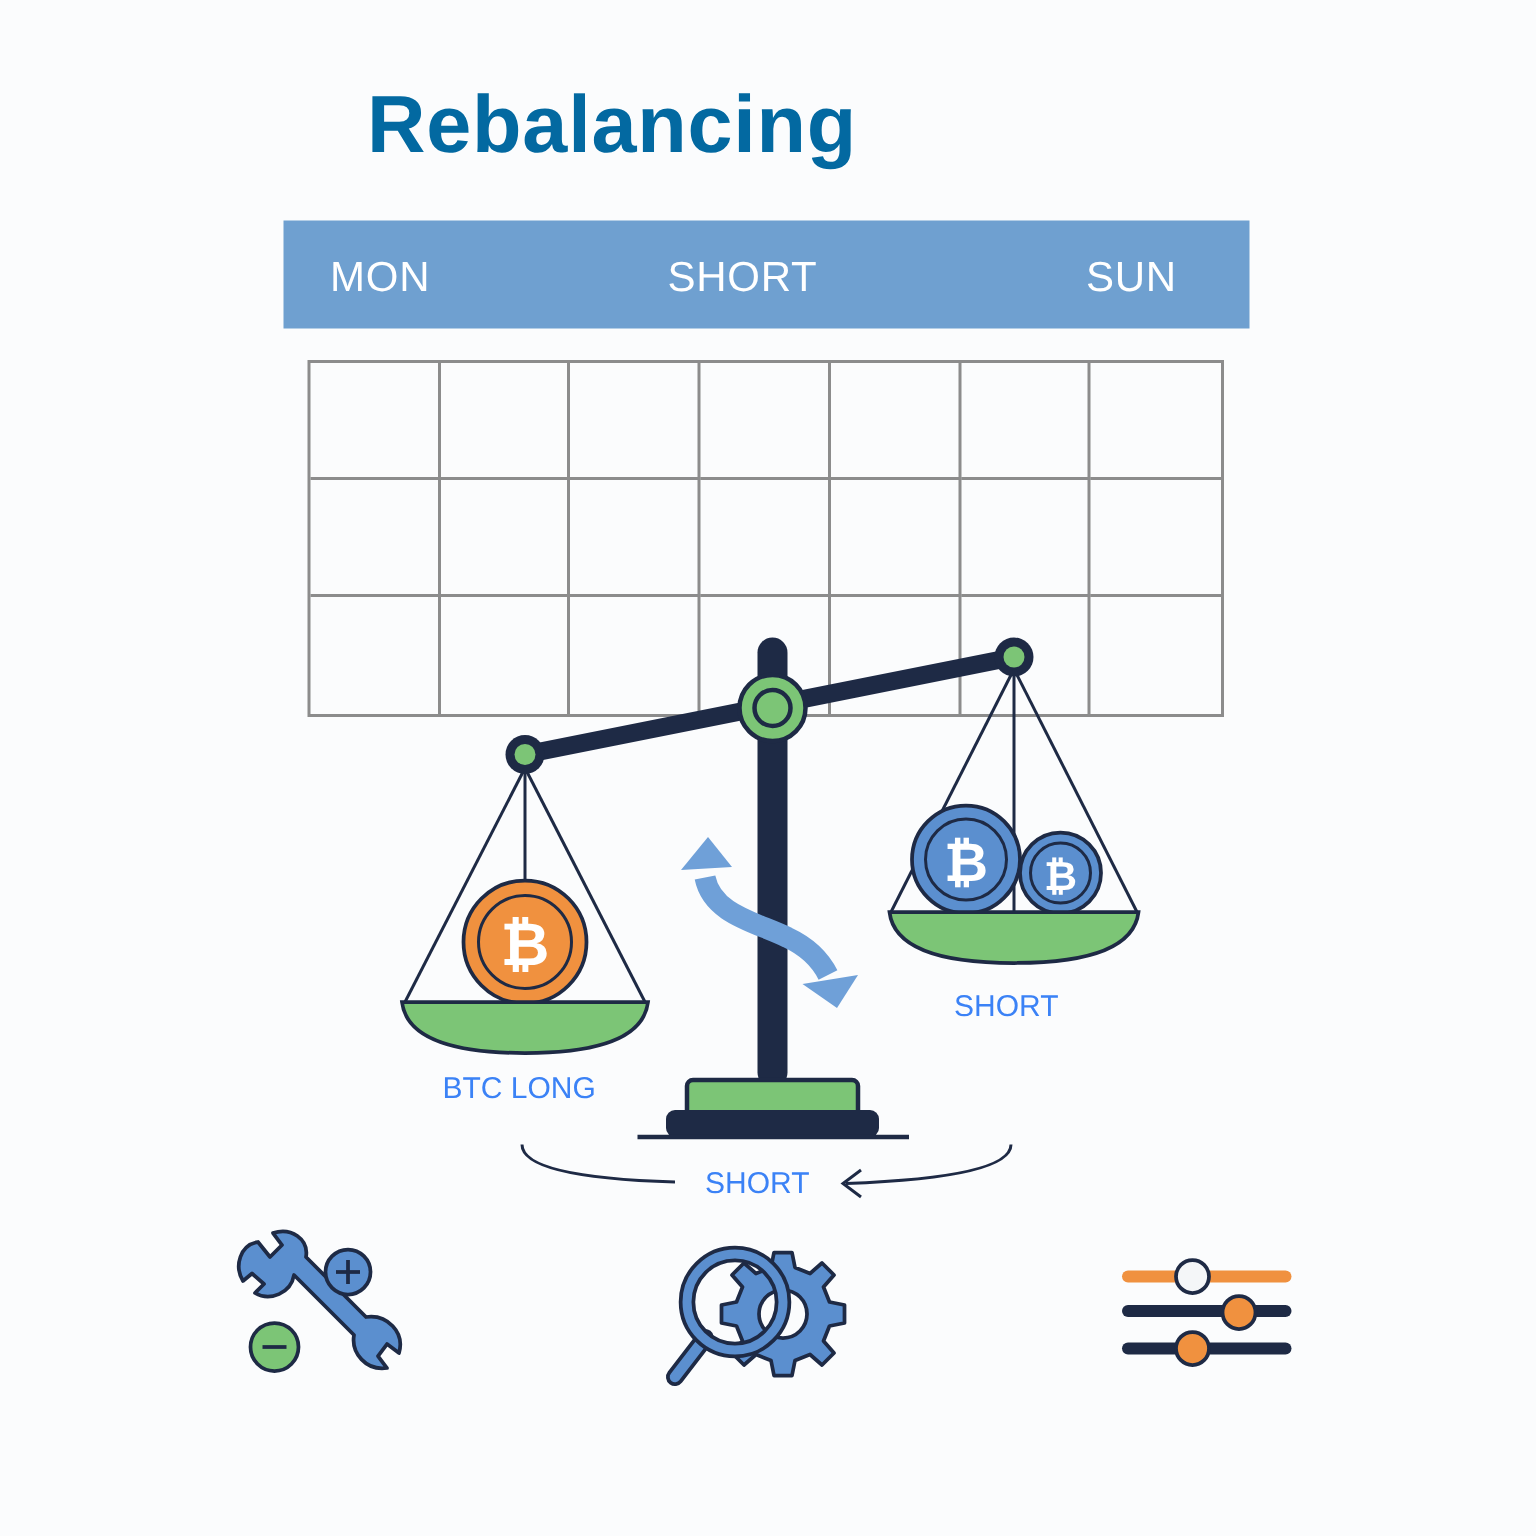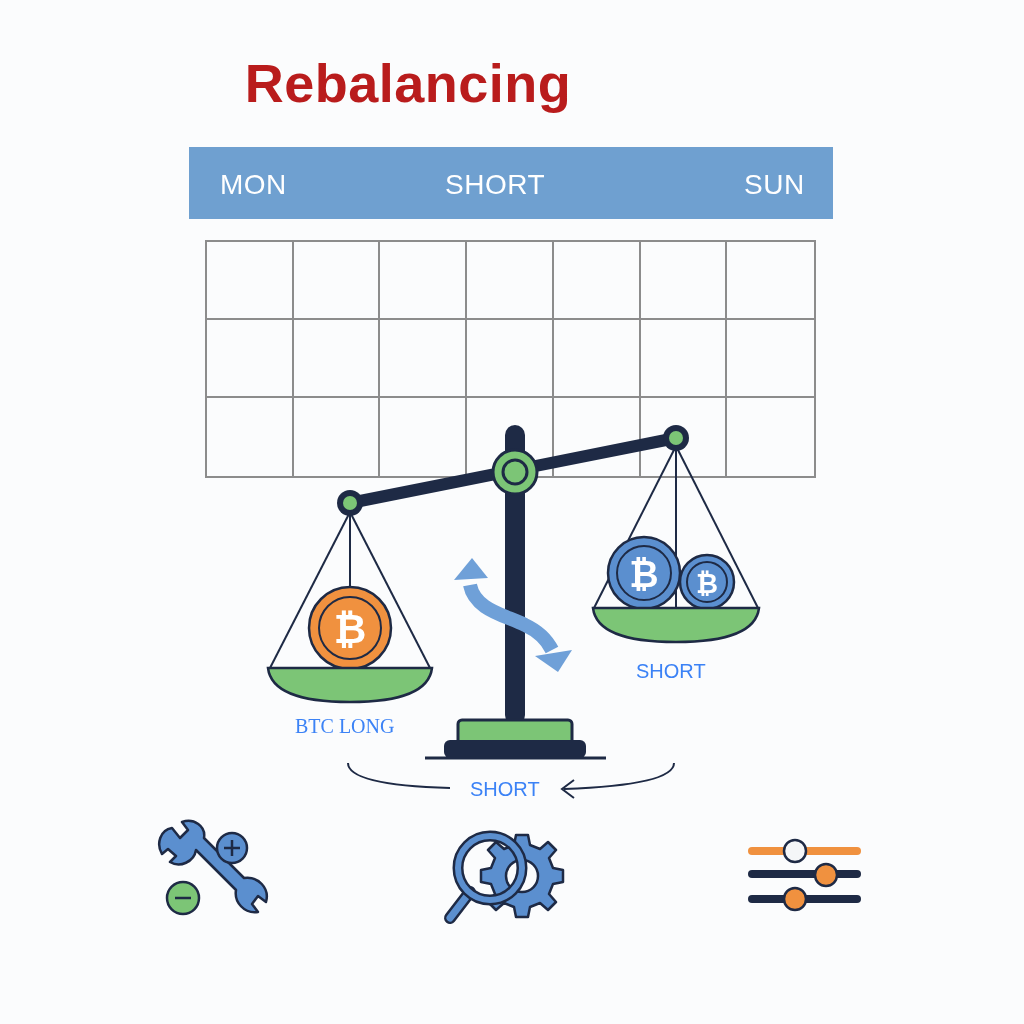--- a/index.html
+++ b/index.html
@@ -1,40 +1,40 @@
 <!DOCTYPE html>
 <html><head>
 <meta charset="utf-8">
 <style>
   html, body { margin: 0; padding: 0; background: #fbfcfd; }
   body { width: 1024px; height: 1024px; position: relative; overflow: hidden;
          font-family: "Liberation Sans", "DejaVu Sans", sans-serif; }
   .title { position: absolute; top: 52px; left: 0; width: 816px; text-align: center;
-           font-size: 54px; font-weight: bold; color: #b91c1c; letter-spacing: 0.5px; }
+           font-size: 54px; font-weight: bold; color: #0369a1; letter-spacing: 0.5px; }
   .day-bar { position: absolute; left: 189px; top: 147px; width: 644px; height: 72px;
              background: #6fa0d0; }
   .day { position: absolute; top: 22px; font-size: 28px; color: #ffffff; letter-spacing: 0.5px; }
   .grid { position: absolute; left: 205px; top: 240px; width: 611px; height: 238px;
           display: grid; grid-template-columns: repeat(7, 1fr); grid-template-rows: repeat(3, 1fr);
           border: 2px solid #8c8c8c; box-sizing: border-box; }
   .cell { border-right: 2px solid #8c8c8c; border-bottom: 2px solid #8c8c8c; }
   .cell.last-col { border-right: none; }
   .cell.last-row { border-bottom: none; }
   svg.scene { position: absolute; left: 0; top: 0; }
   .label { position: absolute; font-size: 20px; color: #3b82f6; }
 </style>
 </head>
 <body>
 
 <div class="title">Rebalancing</div>
 
 <div class="day-bar">
   <span class="day" style="left:31px">MON</span>
   <span class="day" style="left:256px">SHORT</span>
-  <span class="day" style="left:555px">SUN</span>
+  <span class="day" style="left:535px">SUN</span>
 </div>
 
 <div class="grid">
   <div class="cell"></div>
   <div class="cell"></div>
   <div class="cell"></div>
   <div class="cell"></div>
   <div class="cell"></div>
   <div class="cell"></div>
   <div class="cell last-col"></div>
@@ -140,15 +140,15 @@
   <g>
     <line x1="752" y1="851" x2="857" y2="851" stroke="#f0913f" stroke-width="8" stroke-linecap="round"></line>
     <line x1="752" y1="874" x2="857" y2="874" stroke="#1e2a45" stroke-width="8" stroke-linecap="round"></line>
     <line x1="752" y1="899" x2="857" y2="899" stroke="#1e2a45" stroke-width="8" stroke-linecap="round"></line>
     <circle cx="795" cy="851" r="11" fill="#f4f6f8" stroke="#1e2a45" stroke-width="2.5"></circle>
     <circle cx="826" cy="875" r="11" fill="#f0913f" stroke="#1e2a45" stroke-width="2.5"></circle>
     <circle cx="795" cy="899" r="11" fill="#f0913f" stroke="#1e2a45" stroke-width="2.5"></circle>
   </g>
 </svg>
 
-<span class="label" style="left:295px; top:715px;font-family:Liberation Serif, serif;">BTC LONG</span>
+<span class="label" style="left:295px; top:715px;">BTC LONG</span>
 <span class="label" style="left:636px; top:660px;">SHORT</span>
 <span class="label" style="left:470px; top:778px;">SHORT</span>
 
 </body></html>

